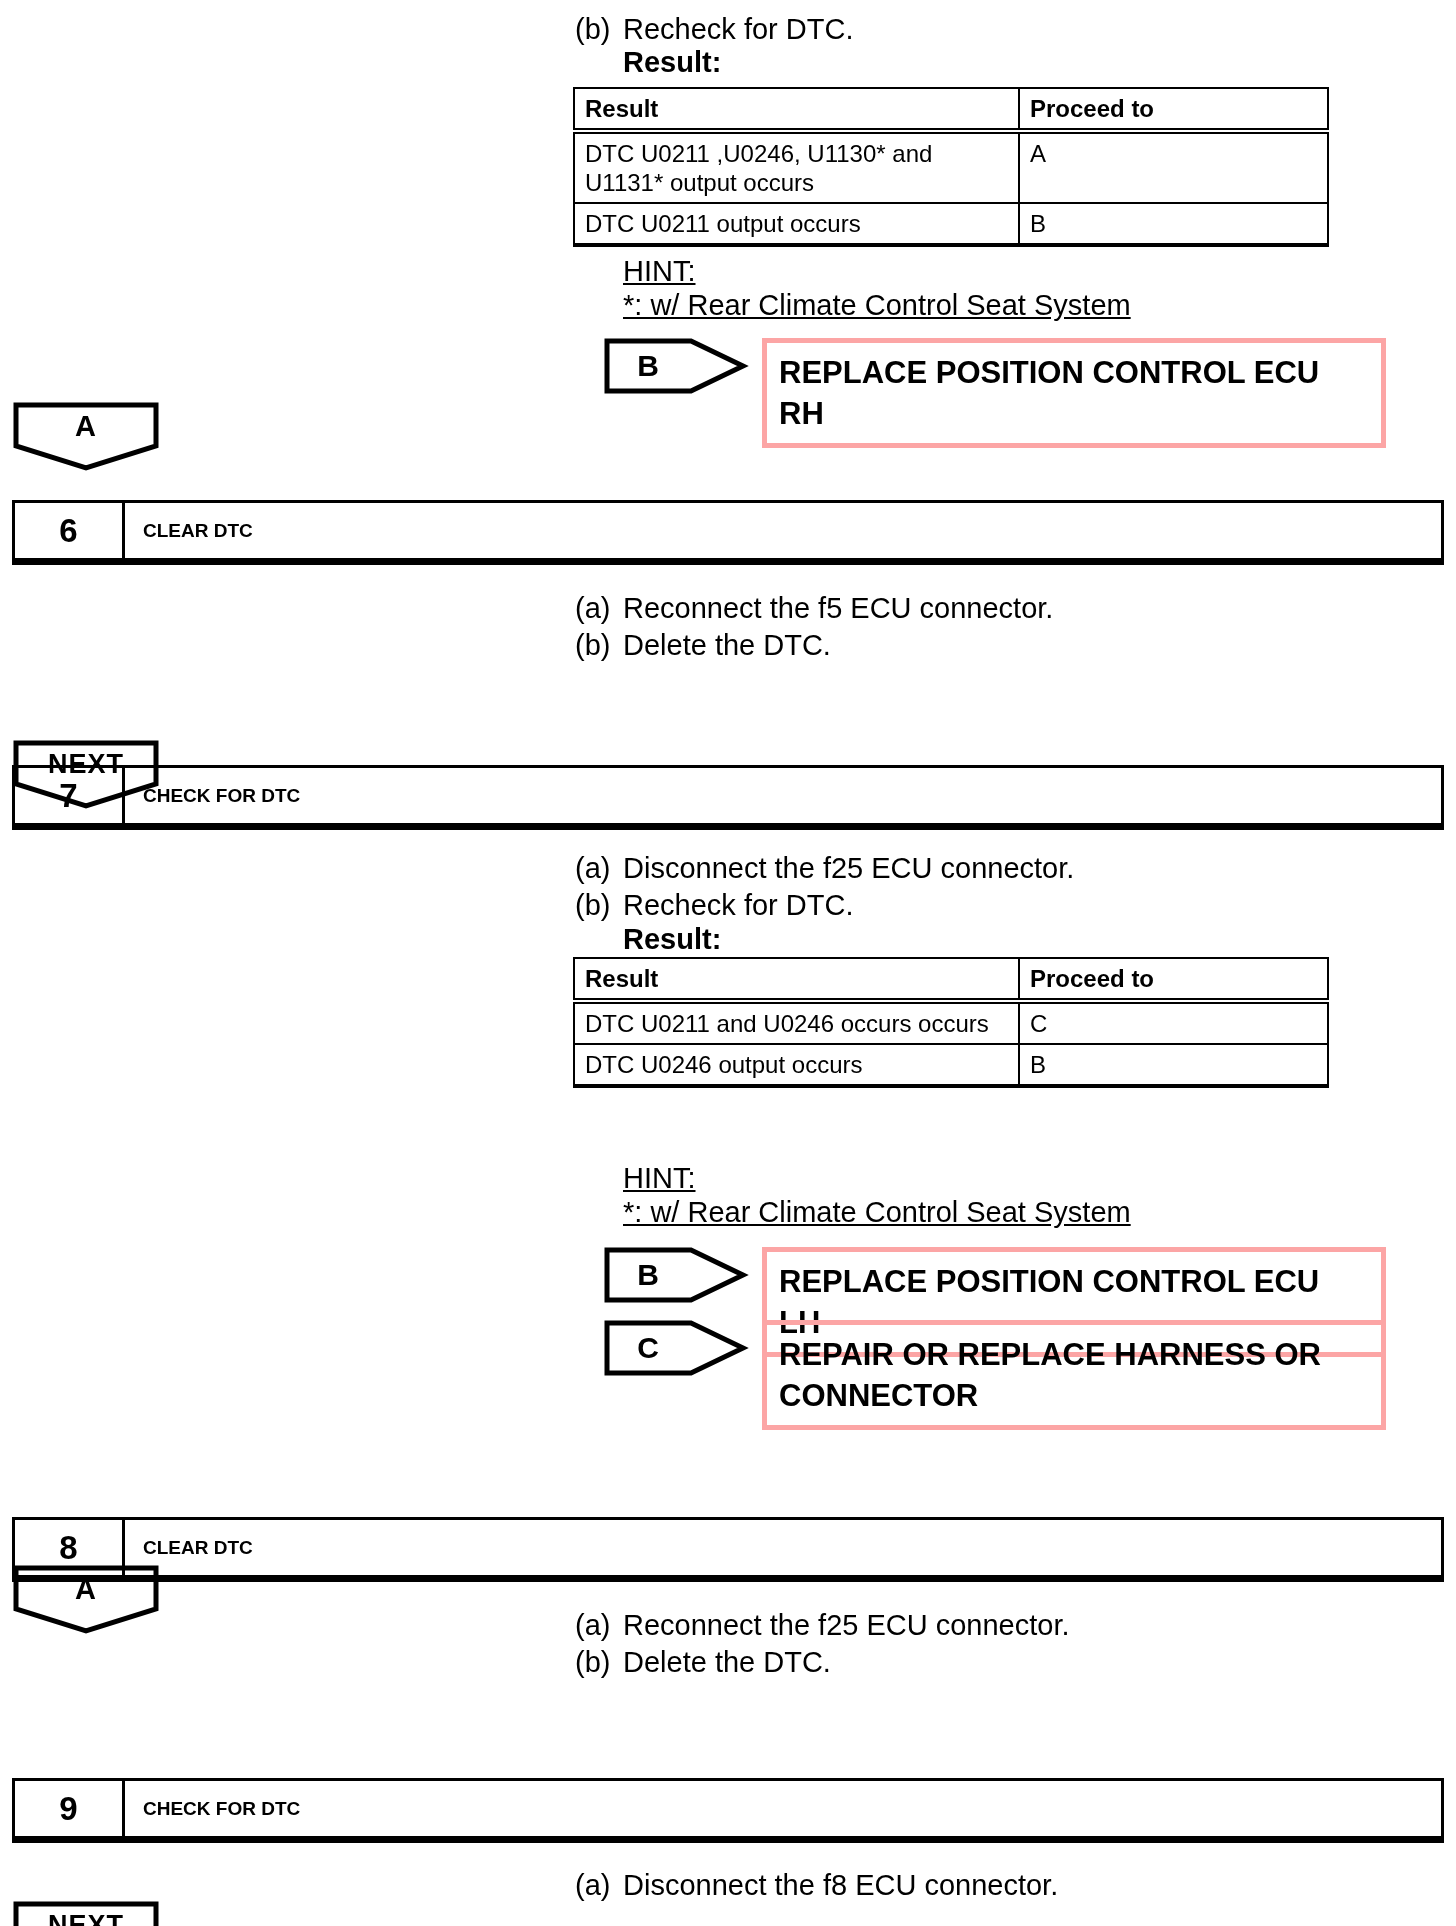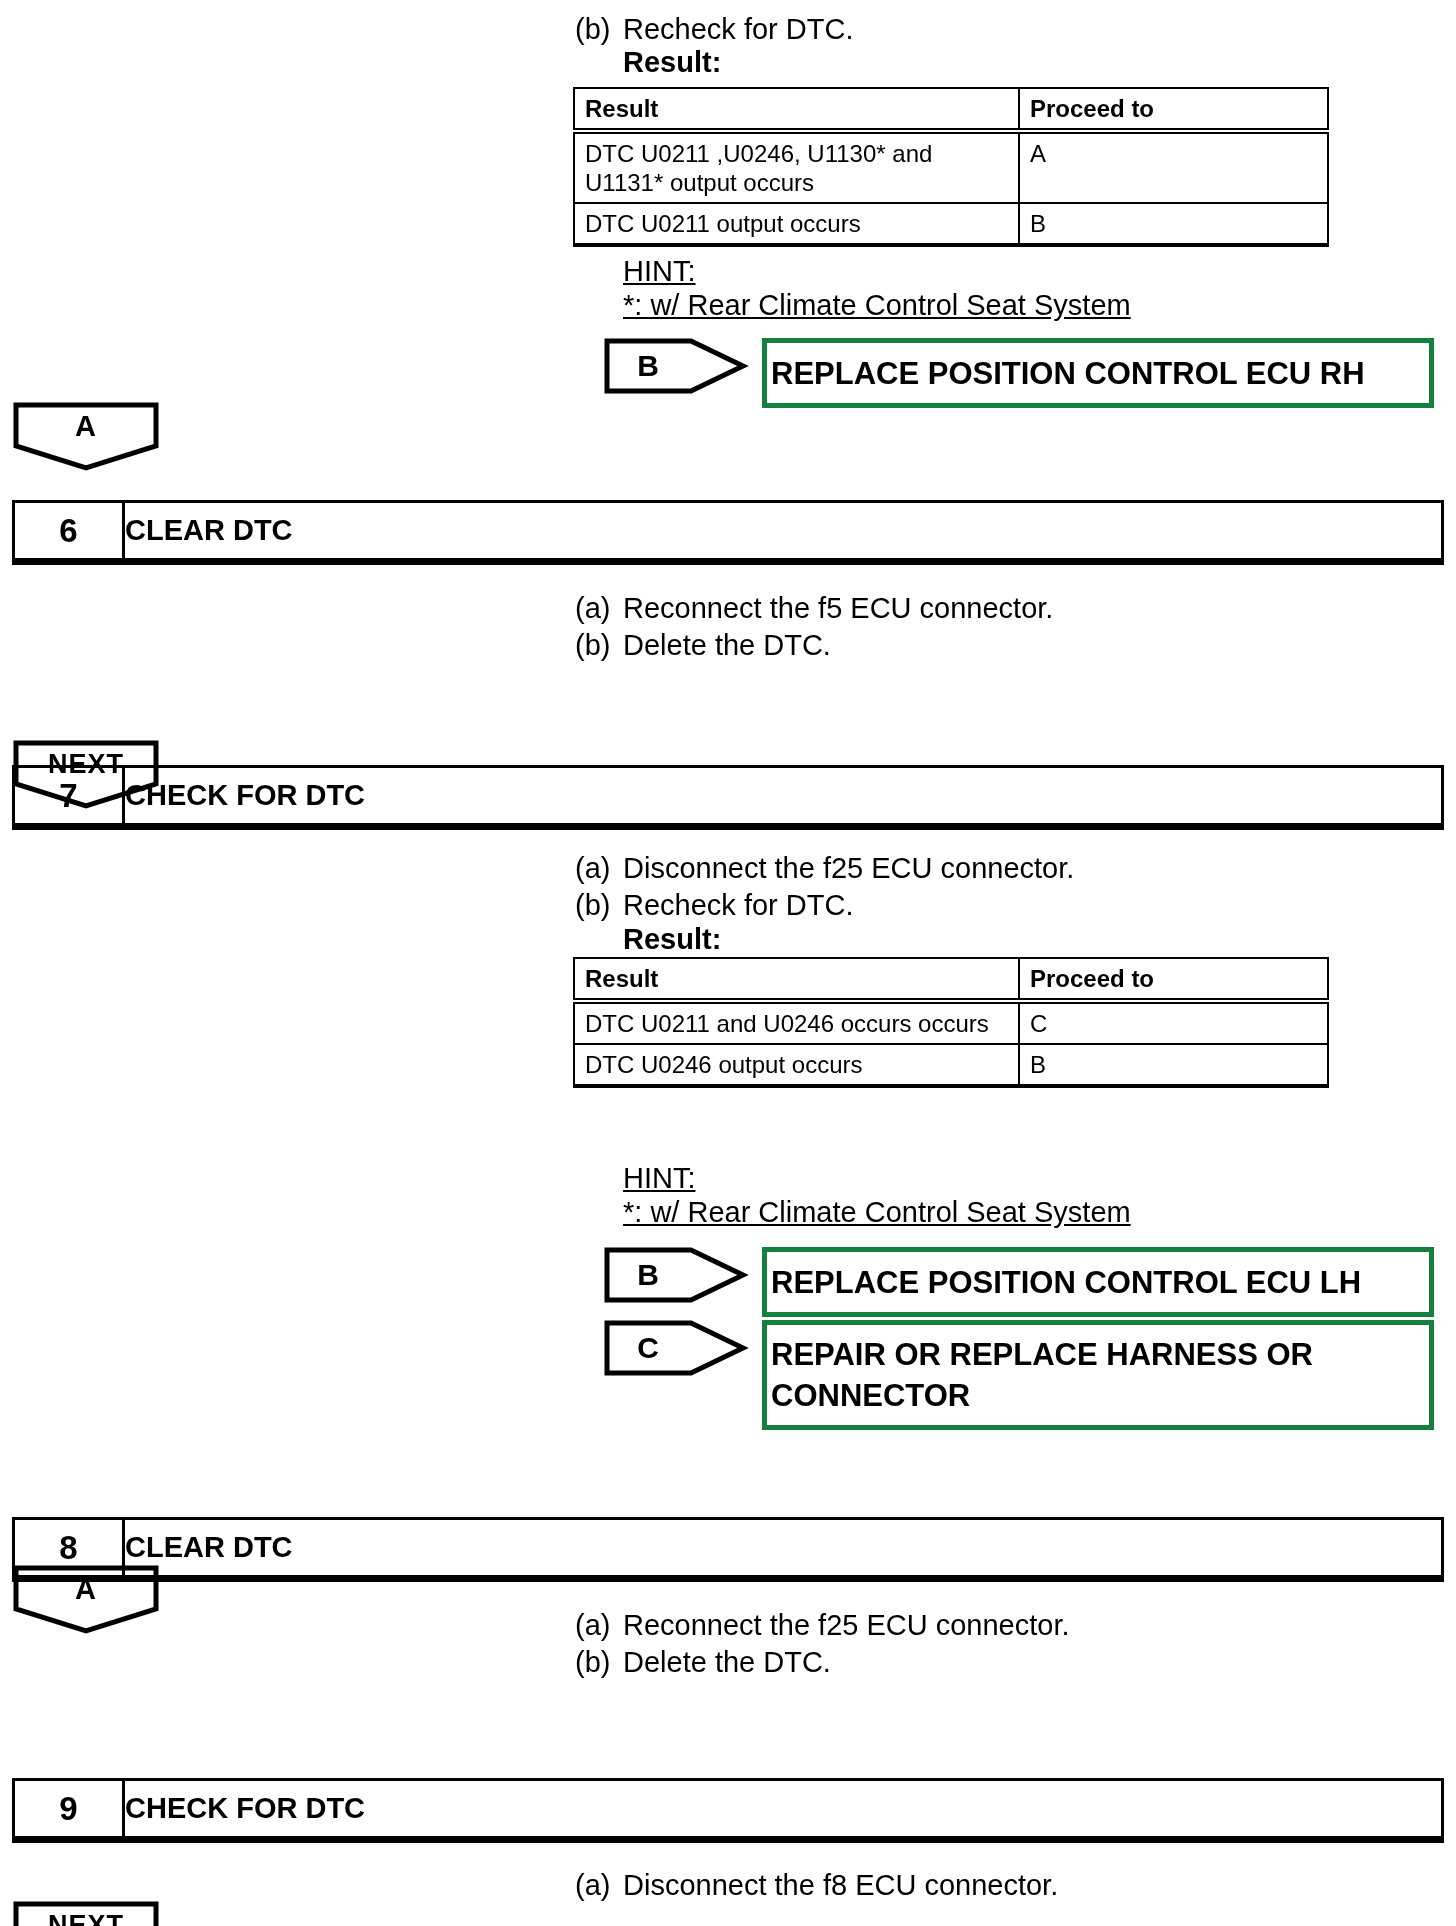--- a/index.html
+++ b/index.html
@@ -25,37 +25,37 @@
   table.dtc th { font-weight:bold; border-bottom:6px double #000; }
 
   .hint { font-size:29px; line-height:34px;text-decoration:underline; }
 
   
   .outcome-row { display:flex; align-items:flex-start; }
   .tag-right { position:relative; width:145px; height:56px; flex:none; margin-right:13px; }
   .tag-right .letter { position:absolute; left:0; top:0; width:88px; height:100%;
       display:flex; align-items:center; justify-content:center;
       font-weight:bold; font-size:30px; }
-  .action-box { border:5px solid #15803d; width:672px; min-height:70px;
+  .action-box { border:5px solid #fca5a5; width:624px; min-height:70px;
       font-weight:bold; font-size:31px; line-height:41px;
-      padding:9px 4px; display:flex; align-items:center; }
+      padding:9px 12px; display:flex; align-items:center; }
 
   
   .pent-down { position:relative; width:146px; height:72px; }
   .pent-down .letter { position:absolute; left:0; top:2px; width:100%; height:44px;
       display:flex; align-items:center; justify-content:center;
       font-weight:bold; font-size:29px; letter-spacing:1px; }
 
   
   .step-box { display:flex; width:1432px; height:65px; border:3px solid #000;
       border-bottom:7px solid #000; align-items:center; }
   .step-num { width:110px; flex:none; align-self:stretch; border-right:3px solid #000;
       display:flex; align-items:center; justify-content:center;
       font-weight:bold; font-size:33px; }
-  .step-title { font-weight:bold; font-size:29px;text-align:center; }
+  .step-title { padding-left:18px; font-weight:bold; font-size:19px;text-align:center; }
 
   svg { display:block; }
 </style>
 </head>
 <body>
 
 <div class="abs substep" style="left:575px; top:13px;">
   <div class="marker">(b)</div>
   <div>Recheck for DTC.</div>
 </div>

